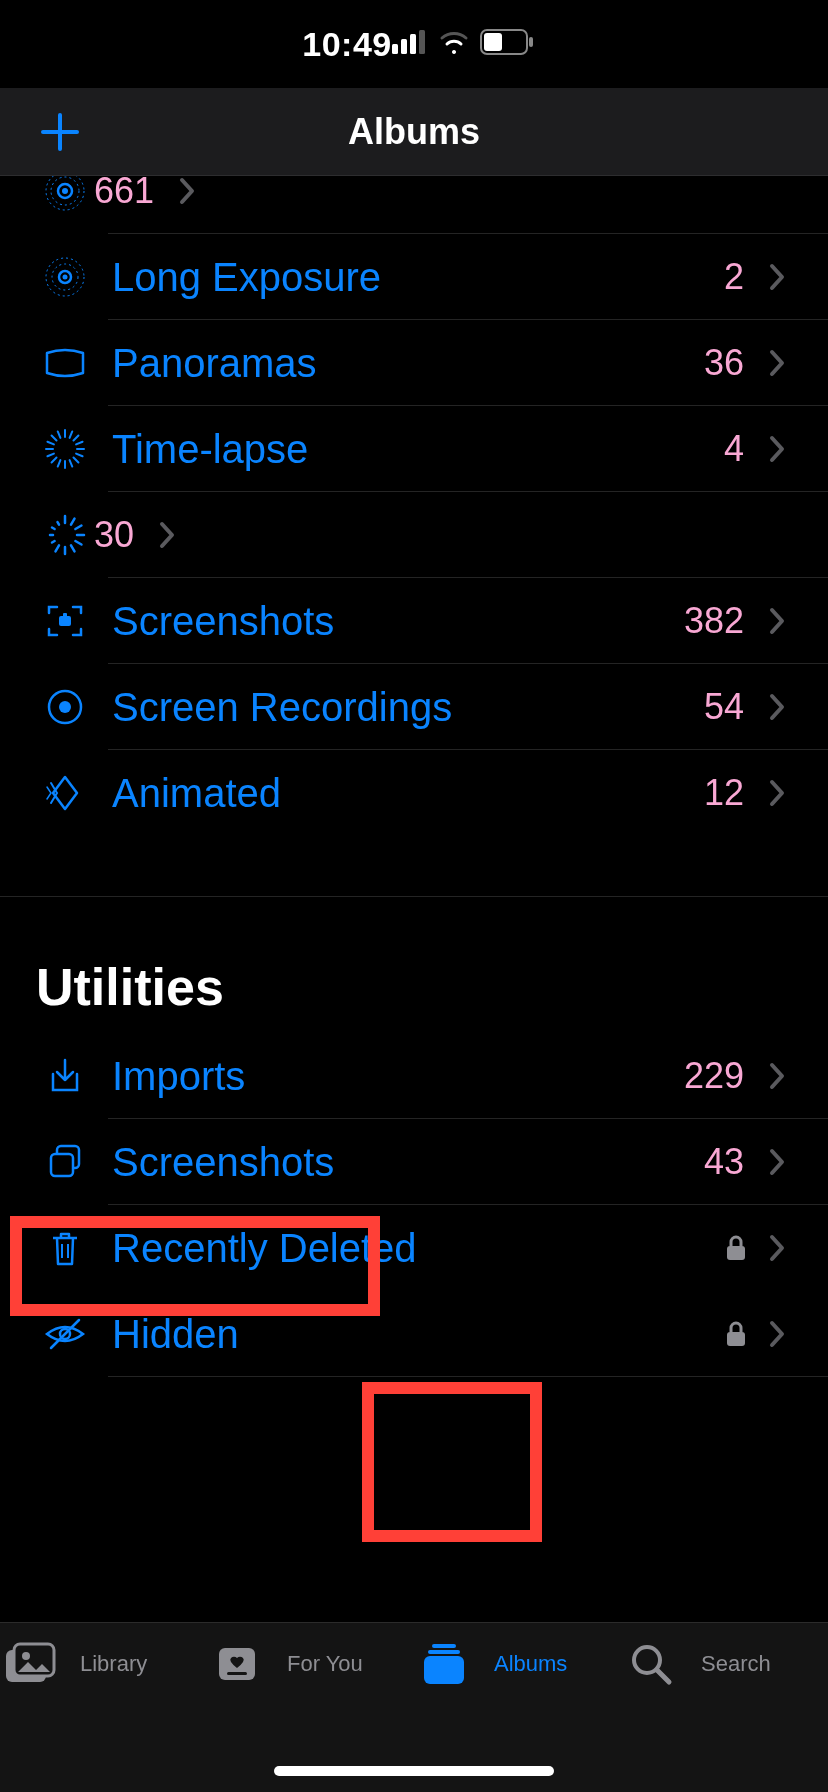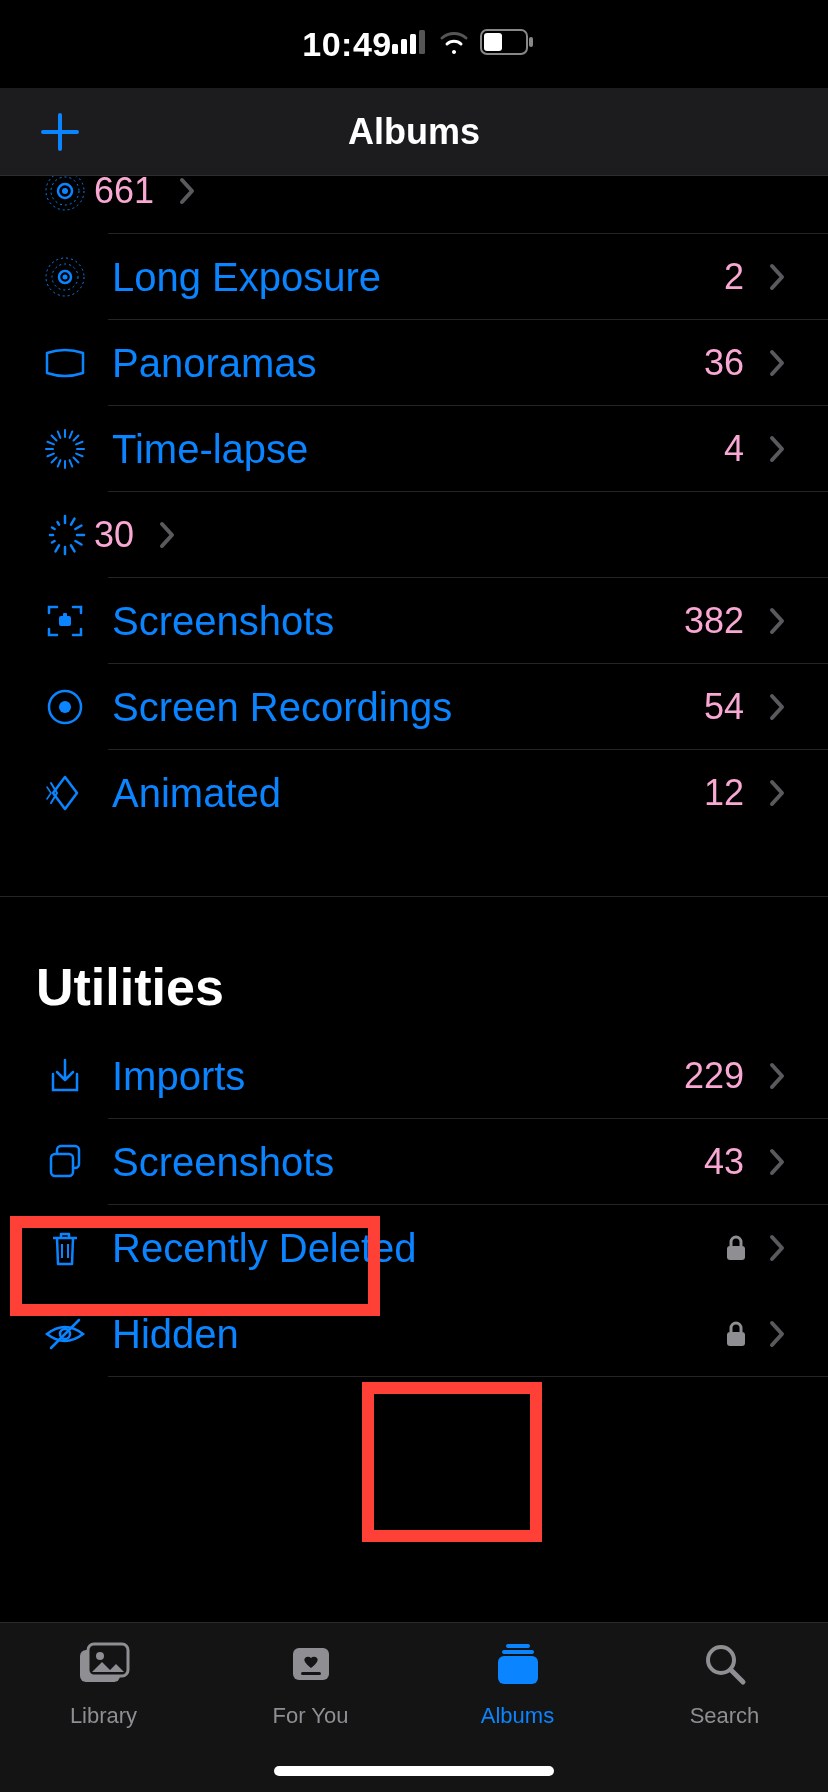--- a/index.html
+++ b/index.html
@@ -153,23 +153,23 @@
     height: 170px;
     background: #141414;
     border-top: 1px solid rgba(255,255,255,0.10);
     display: flex;
     align-items: flex-start;
     justify-content: space-around;
     padding-top: 14px;
   }
   .tab {
     display: flex;
-    flex-direction: column;
-    align-items: center;
-    gap: 12px;
+    flex-direction: row;
+    align-items: center;
+    gap: 20px;
     width: 25%;
     color: #8e8e93;
   }
   .tab.active { color: #0a84ff; }
   .tab .ticon {
     width: 60px;
     height: 54px;
     display: flex;
     align-items: center;
     justify-content: center;

